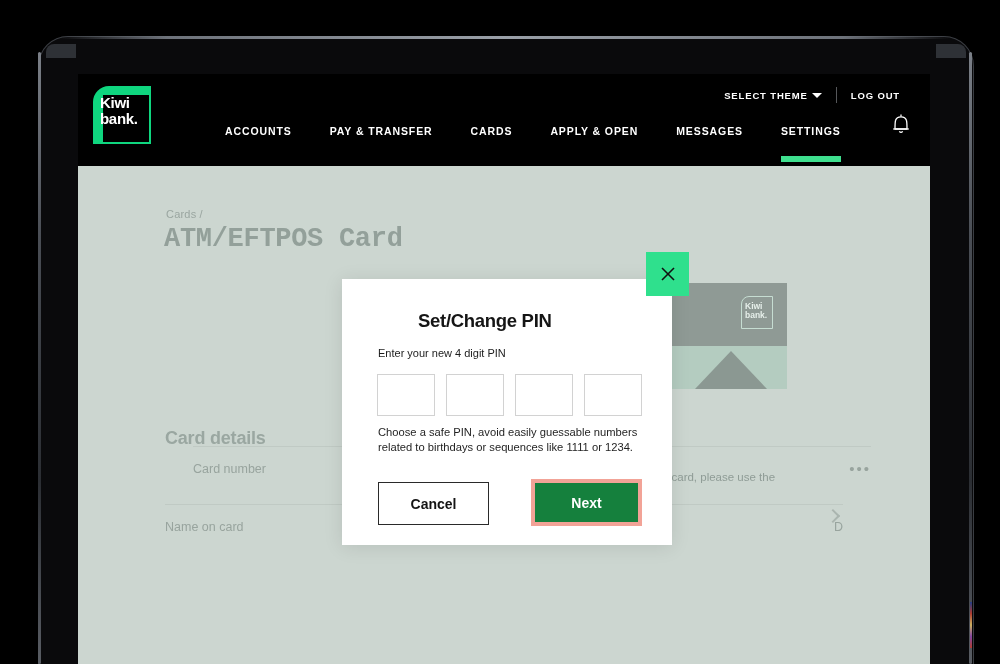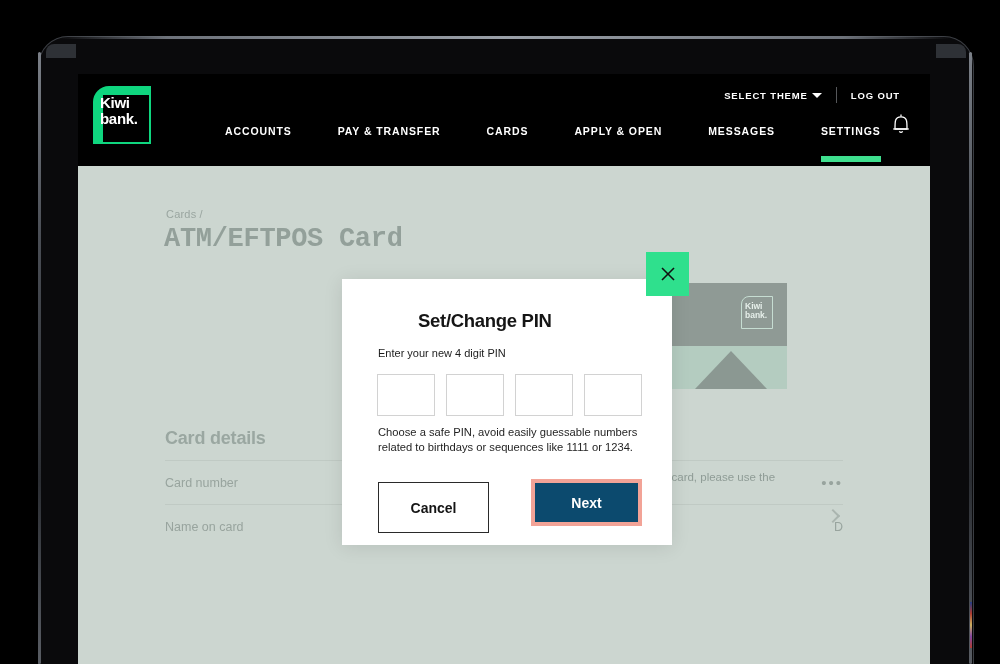--- a/index.html
+++ b/index.html
@@ -171,21 +171,21 @@
     white-space: pre-line;
   }
 
   .mainnav {
     position: absolute;
     left: 128px;
     top: 47px;
     display: flex;
     align-items: flex-start;
     height: 45px;
-    gap: 8px;
+    gap: 0;
   }
   .nav-item {
     position: relative;
     color: #ffffff;
     font-size: 10.5px;
     font-weight: 700;
     letter-spacing: 0.9px;
     padding: 4px 19px 0 19px;
     cursor: pointer;
     white-space: nowrap;
@@ -316,21 +316,21 @@
     left: 87px;
     width: 678px;
     border-top: 1px solid #c0cac4;
     height: 44px;
     display: flex;
     align-items: center;
     justify-content: space-between;
     font-size: 12.5px;
     color: #98a49e;
   }
-  .detail-row.r1 { top: 294px; }
+  .detail-row.r1 { top: 280px; margin-left: 28px; }
   .detail-row.r2 { top: 338px; }
   .detail-dots { letter-spacing: 2px; font-size: 15px; line-height: 8px; }
 
   .help-text {
     position: absolute;
     left: 520px;
     top: 303px;
     width: 300px;
     font-size: 11.5px;
     color: #8f9c96;
@@ -392,21 +392,21 @@
     width: 266px;
     font-size: 11.2px;
     color: #1f1f1f;
     line-height: 15px;
   }
   .btn-cancel {
     position: absolute;
     left: 36px;
     top: 203px;
     width: 111px;
-    height: 51px;
+    height: 43px;
     background: #ffffff;
     border: 1.5px solid #2a2a2a;
     font-size: 14px;
     font-weight: 700;
     color: #141414;
     font-family: "Liberation Sans", sans-serif;
     cursor: pointer;
   }
   .btn-next-wrap {
     position: absolute;
@@ -416,21 +416,21 @@
     height: 47px;
     border: 4px solid #f2a397;
     background: #f2a397;
     display: flex;
     align-items: center;
     justify-content: center;
   }
   .btn-next {
     width: 100%;
     height: 100%;
-    background: #0c4a6e;
+    background: #15803d;
     border: none;
     color: #ffffff;
     font-size: 14px;
     font-weight: 700;
     font-family: "Liberation Sans", sans-serif;
     cursor: default;
   }
 </style>
 </head>
 <body>

